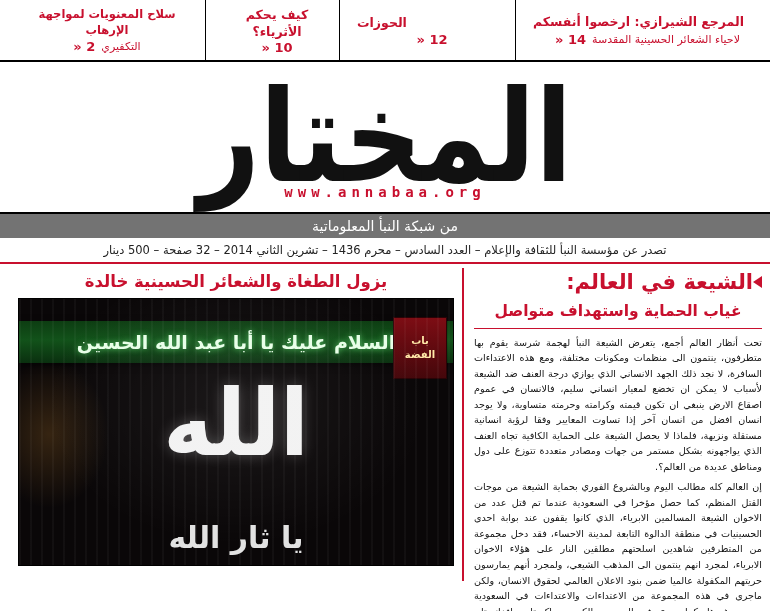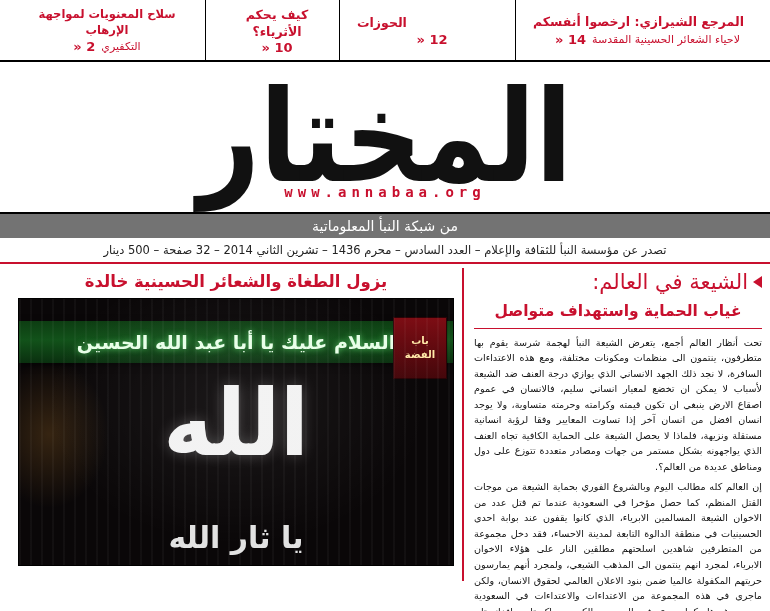--- a/index.html
+++ b/index.html
@@ -142,28 +142,27 @@
     background: #c8102e;
     margin: 4px 0 0 0;
   }
   .col-right {
     width: 452px;
     padding: 6px 8px 0 8px;
   }
 
   .art-title {
     color: #c8102e;
-    font-weight: normal;
+    font-weight: bold;
     font-size: 21px;
     text-align: right;
     line-height: 1.2;
     display: flex;
     align-items: center;
     justify-content: flex-start;
-    gap: 5px;
   }
   .tri {
     display: inline-block;
     width: 0; height: 0;
     border-top: 6px solid transparent;
     border-bottom: 6px solid transparent;
     border-right: 9px solid #c8102e;
     margin-bottom: 2px;
   }
   .art-sub {

